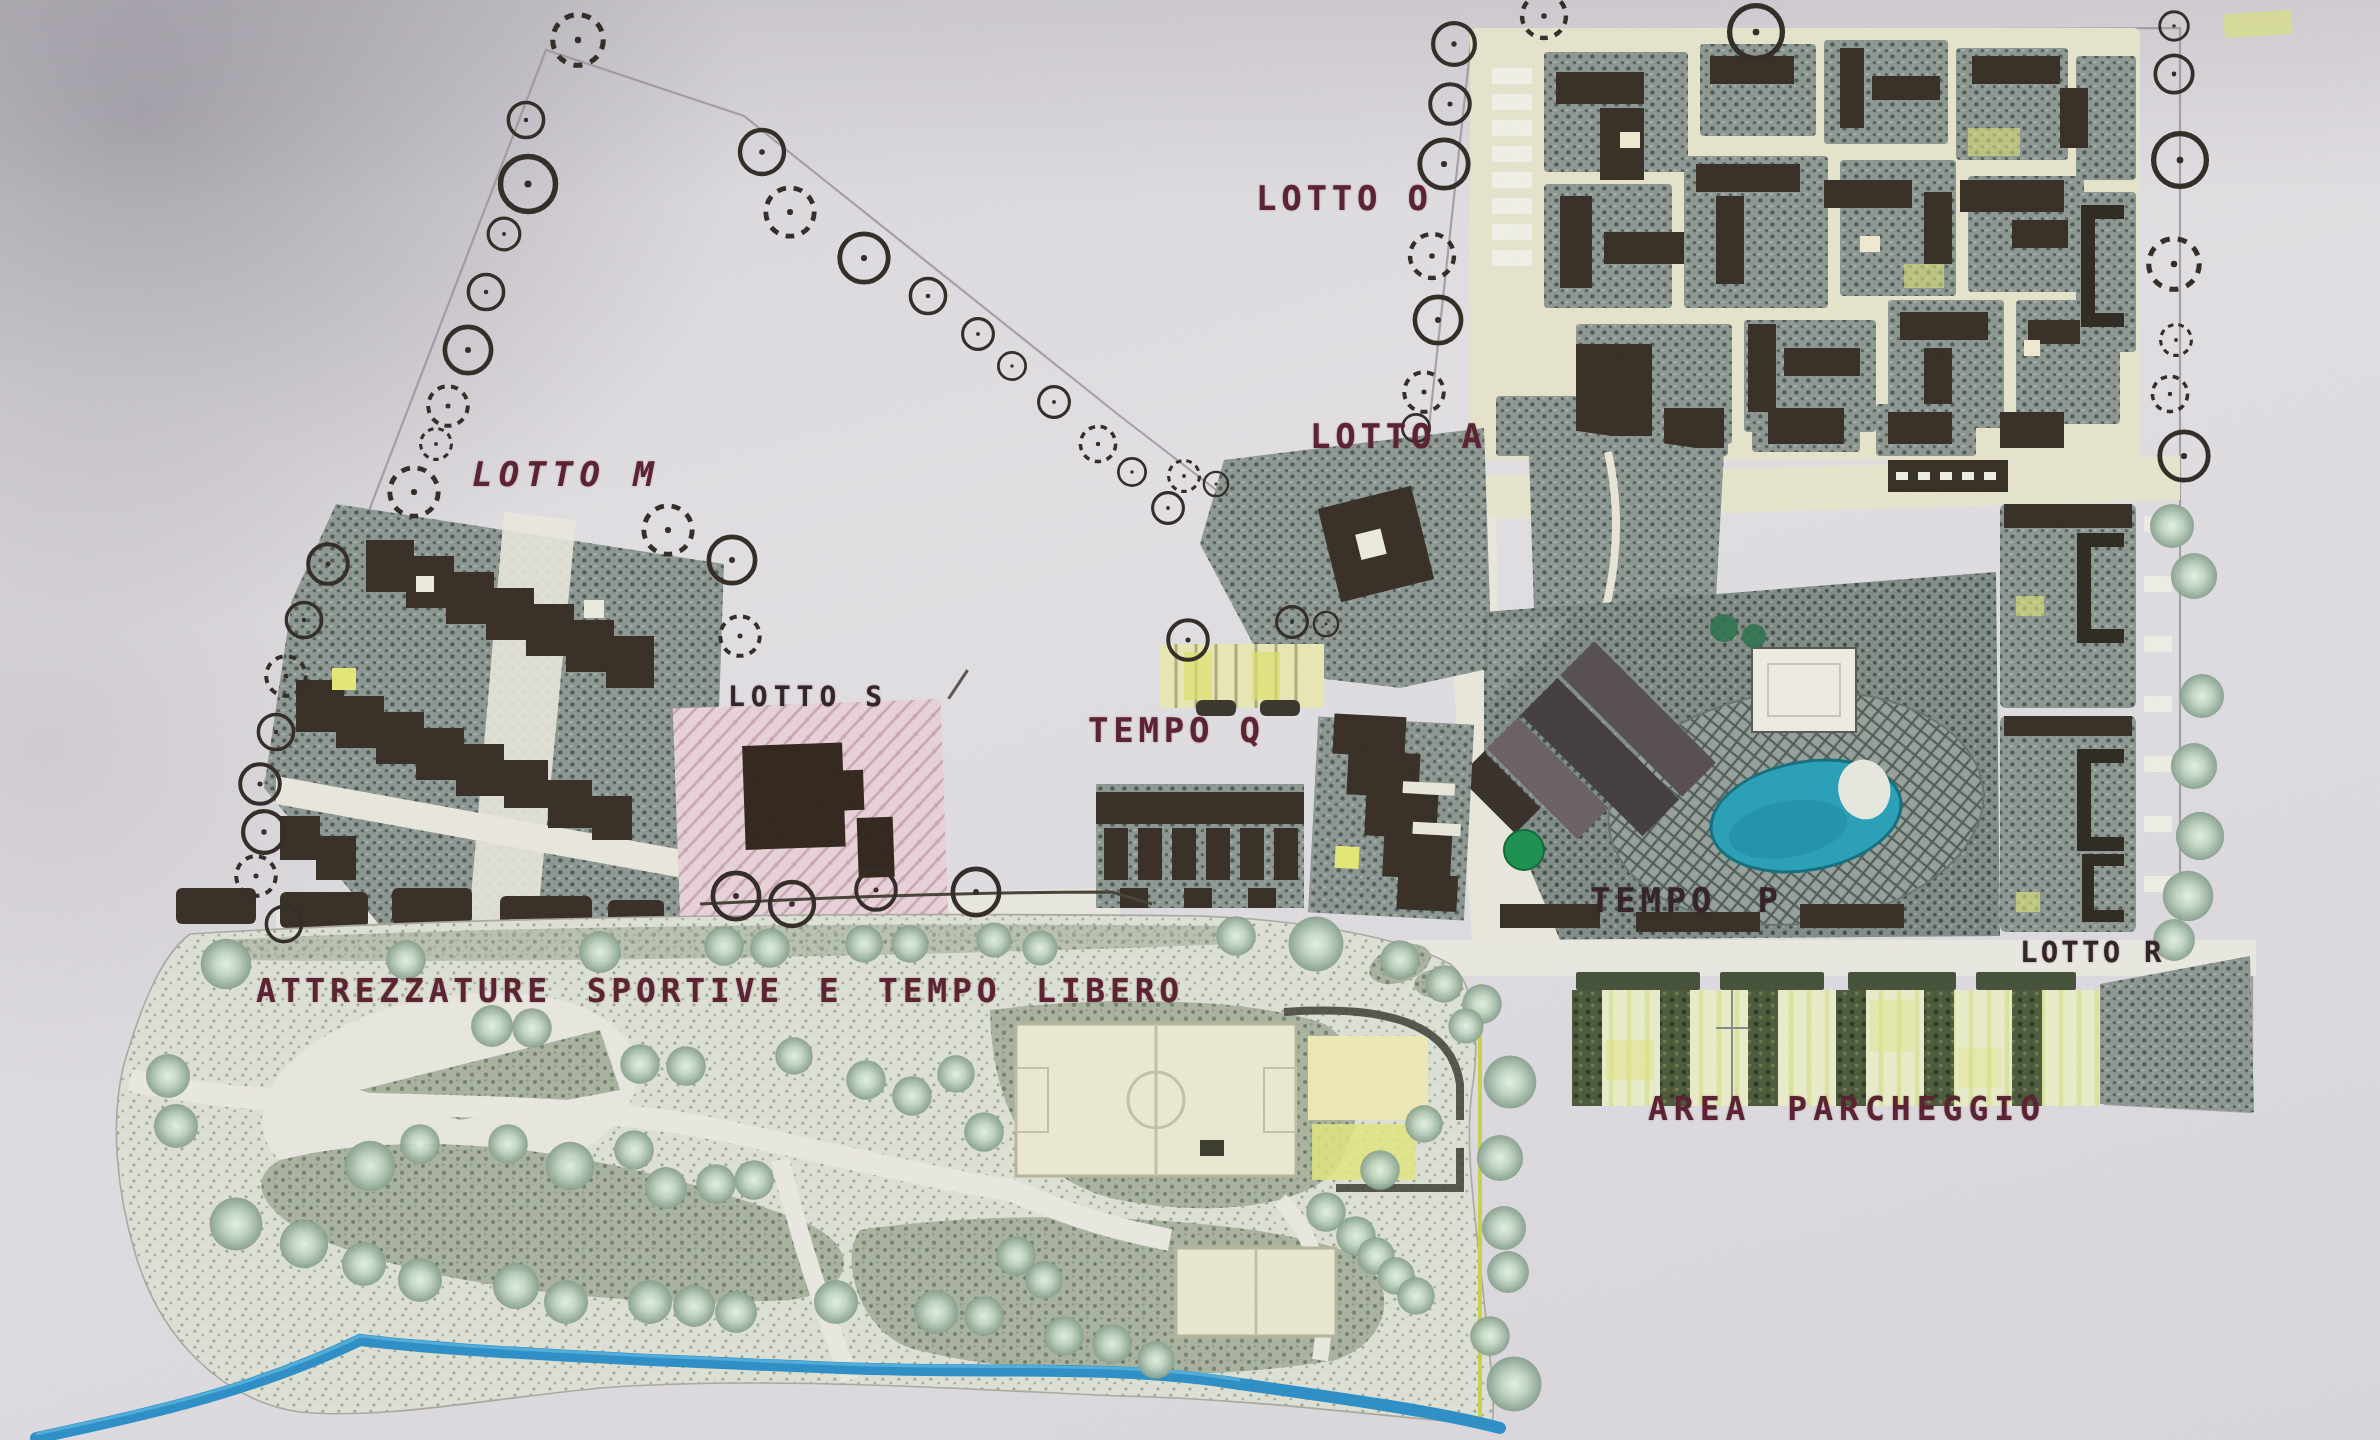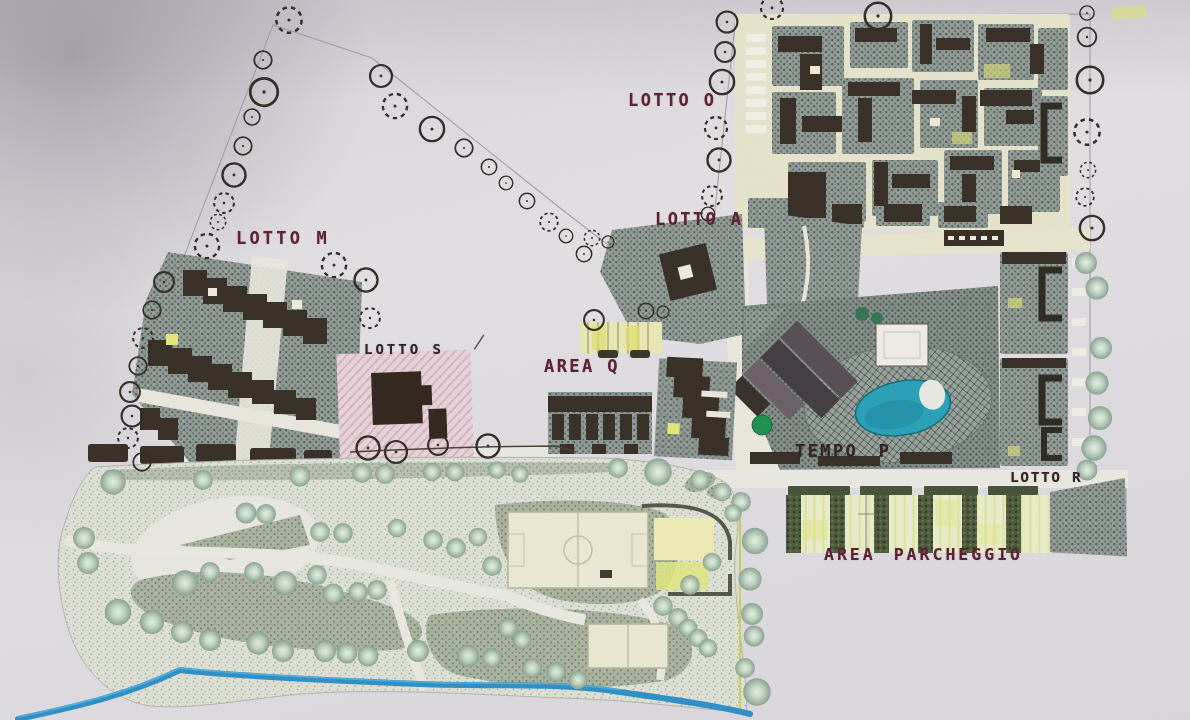--- a/index.html
+++ b/index.html
@@ -14,21 +14,21 @@
   }
   svg{position:absolute;left:0;top:0;}
   .lbl{
     position:absolute;font-weight:bold;color:var(--label-ink,#5c2433);
     letter-spacing:2.4px;font-size:17px;white-space:nowrap;line-height:1;
     text-shadow:0 0 1px rgba(92,36,51,.45);
   }
   .lbl.dark{color:var(--label-ink-dark,#35242a);text-shadow:0 0 1px rgba(53,36,42,.5);}
   .lbl-lotto-o{left:628px;top:92px;}
   .lbl-lotto-a{left:655px;top:175px;margin-top:36px;}
-  .lbl-lotto-m{left:236px;top:230px;letter-spacing:3.2px;}
+  .lbl-lotto-m{left:236px;top:230px;letter-spacing:3.2px;font-style:italic;}
   .lbl-lotto-s{left:364px;top:342px;font-size:14px;letter-spacing:3px;}
   .lbl-lotto-q{left:544px;top:358px;}
   .lbl-lotto-p{left:795px;top:443px;word-spacing:8px;}
   .lbl-lotto-r{left:1010px;top:470px;font-size:14.5px;letter-spacing:1.6px;}
   .lbl-area{left:824px;top:547px;font-size:16.5px;letter-spacing:3px;word-spacing:5px;}
   .lbl-attr{left:128px;top:488px;font-size:16.5px;letter-spacing:2.4px;word-spacing:5px;}
   .shade-br{position:absolute;right:0;bottom:0;width:420px;height:260px;pointer-events:none;
     background:radial-gradient(closest-side at 100% 100%, rgba(120,114,126,.10), transparent);}
   .bld{fill:var(--building,#382f26);}
   .lake-fill{fill:var(--lake,#2aa0b6);}
@@ -552,19 +552,20 @@
         <use href="#tO" transform="translate(488,446) scale(1.05)"></use>
   </g>
 
   <rect width="1190" height="720" filter="url(#grain)" opacity="0.07"></rect>
 </svg>
 
 <div class="lbl lbl-lotto-o">LOTTO O</div>
 <div class="lbl lbl-lotto-a">LOTTO A</div>
 <div class="lbl lbl-lotto-m">LOTTO M</div>
 <div class="lbl dark lbl-lotto-s">LOTTO S</div>
-<div class="lbl lbl-lotto-q">AREA Q</div>
+<div class="lbl lbl-lotto-q">TEMPO Q</div>
 <div class="lbl dark lbl-lotto-p">TEMPO P</div>
 <div class="lbl dark lbl-lotto-r">LOTTO R</div>
 <div class="lbl lbl-area">AREA PARCHEGGIO</div>
+<div class="lbl lbl-attr">ATTREZZATURE SPORTIVE E TEMPO LIBERO</div>
 
 <div class="shade-br"></div>
 </div>
 
 </body></html>

